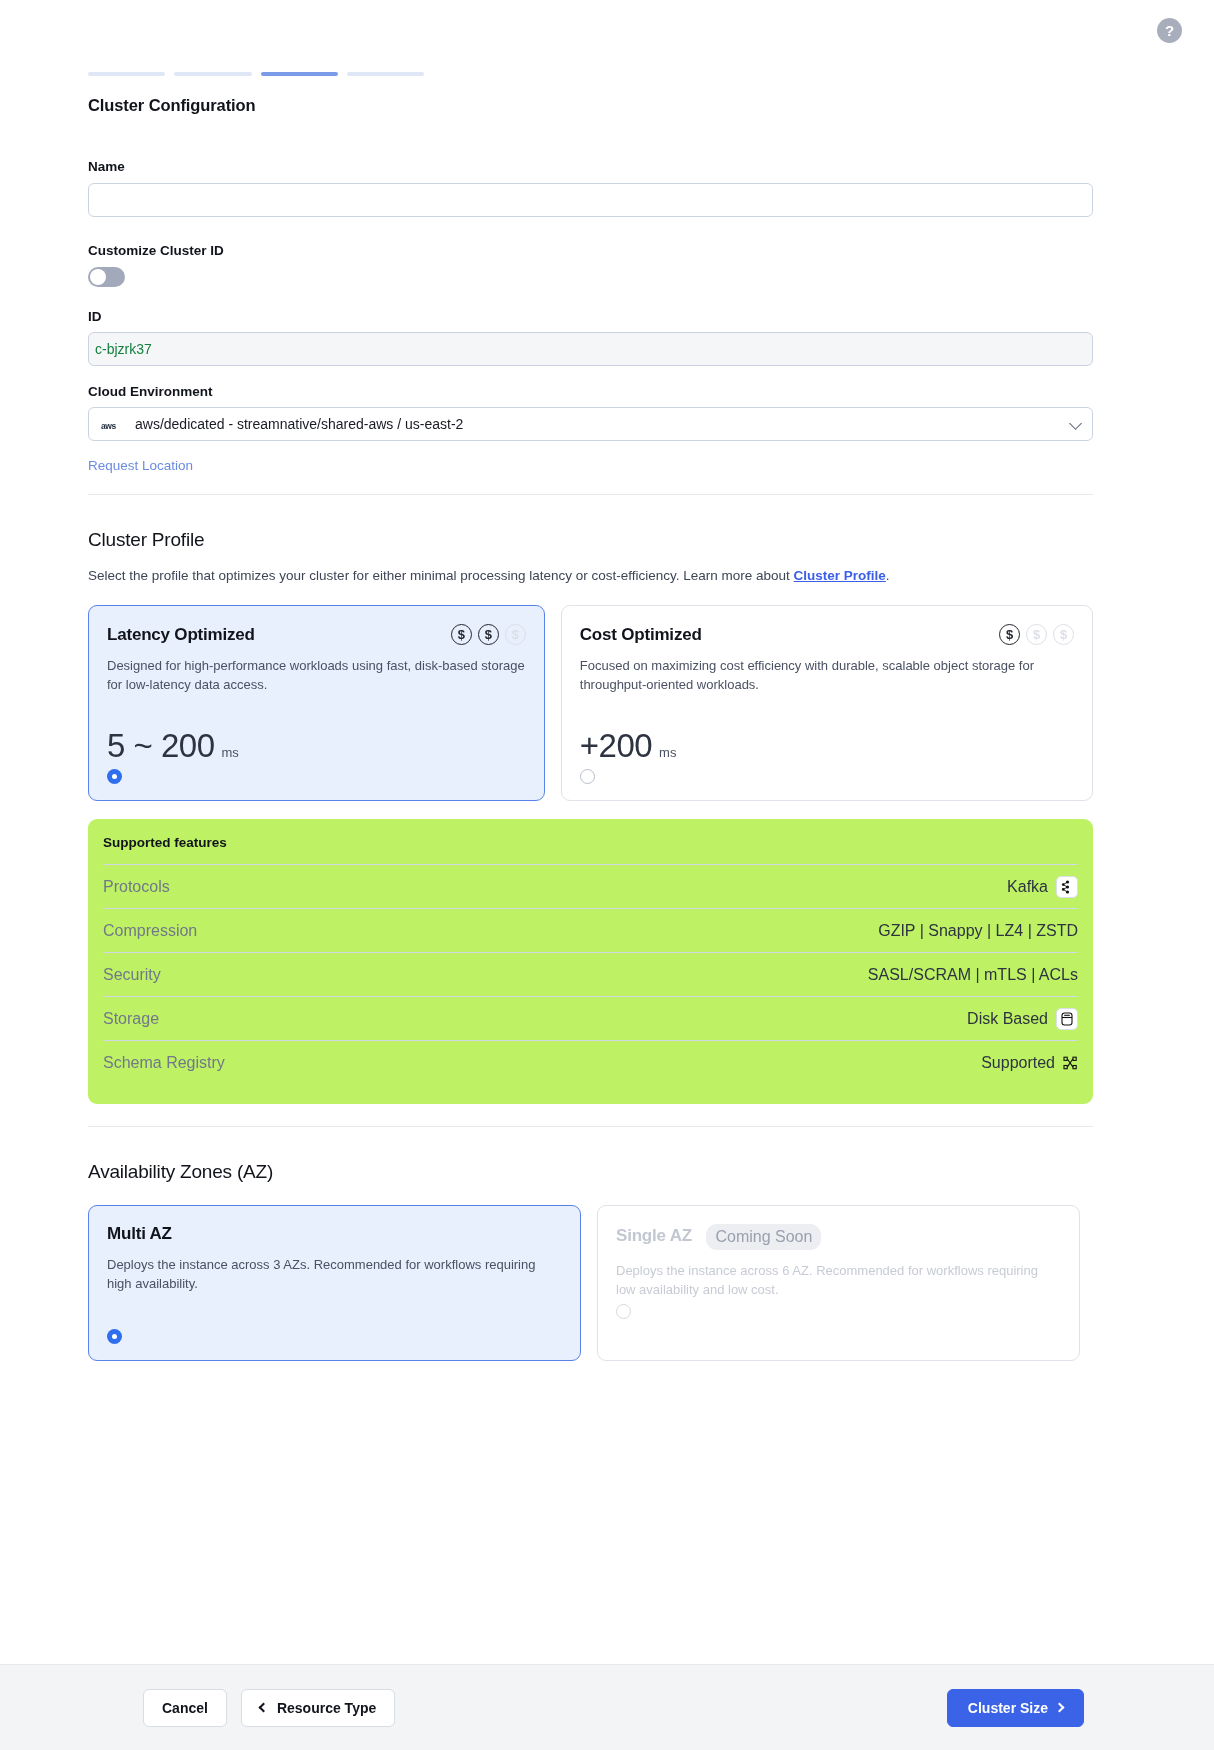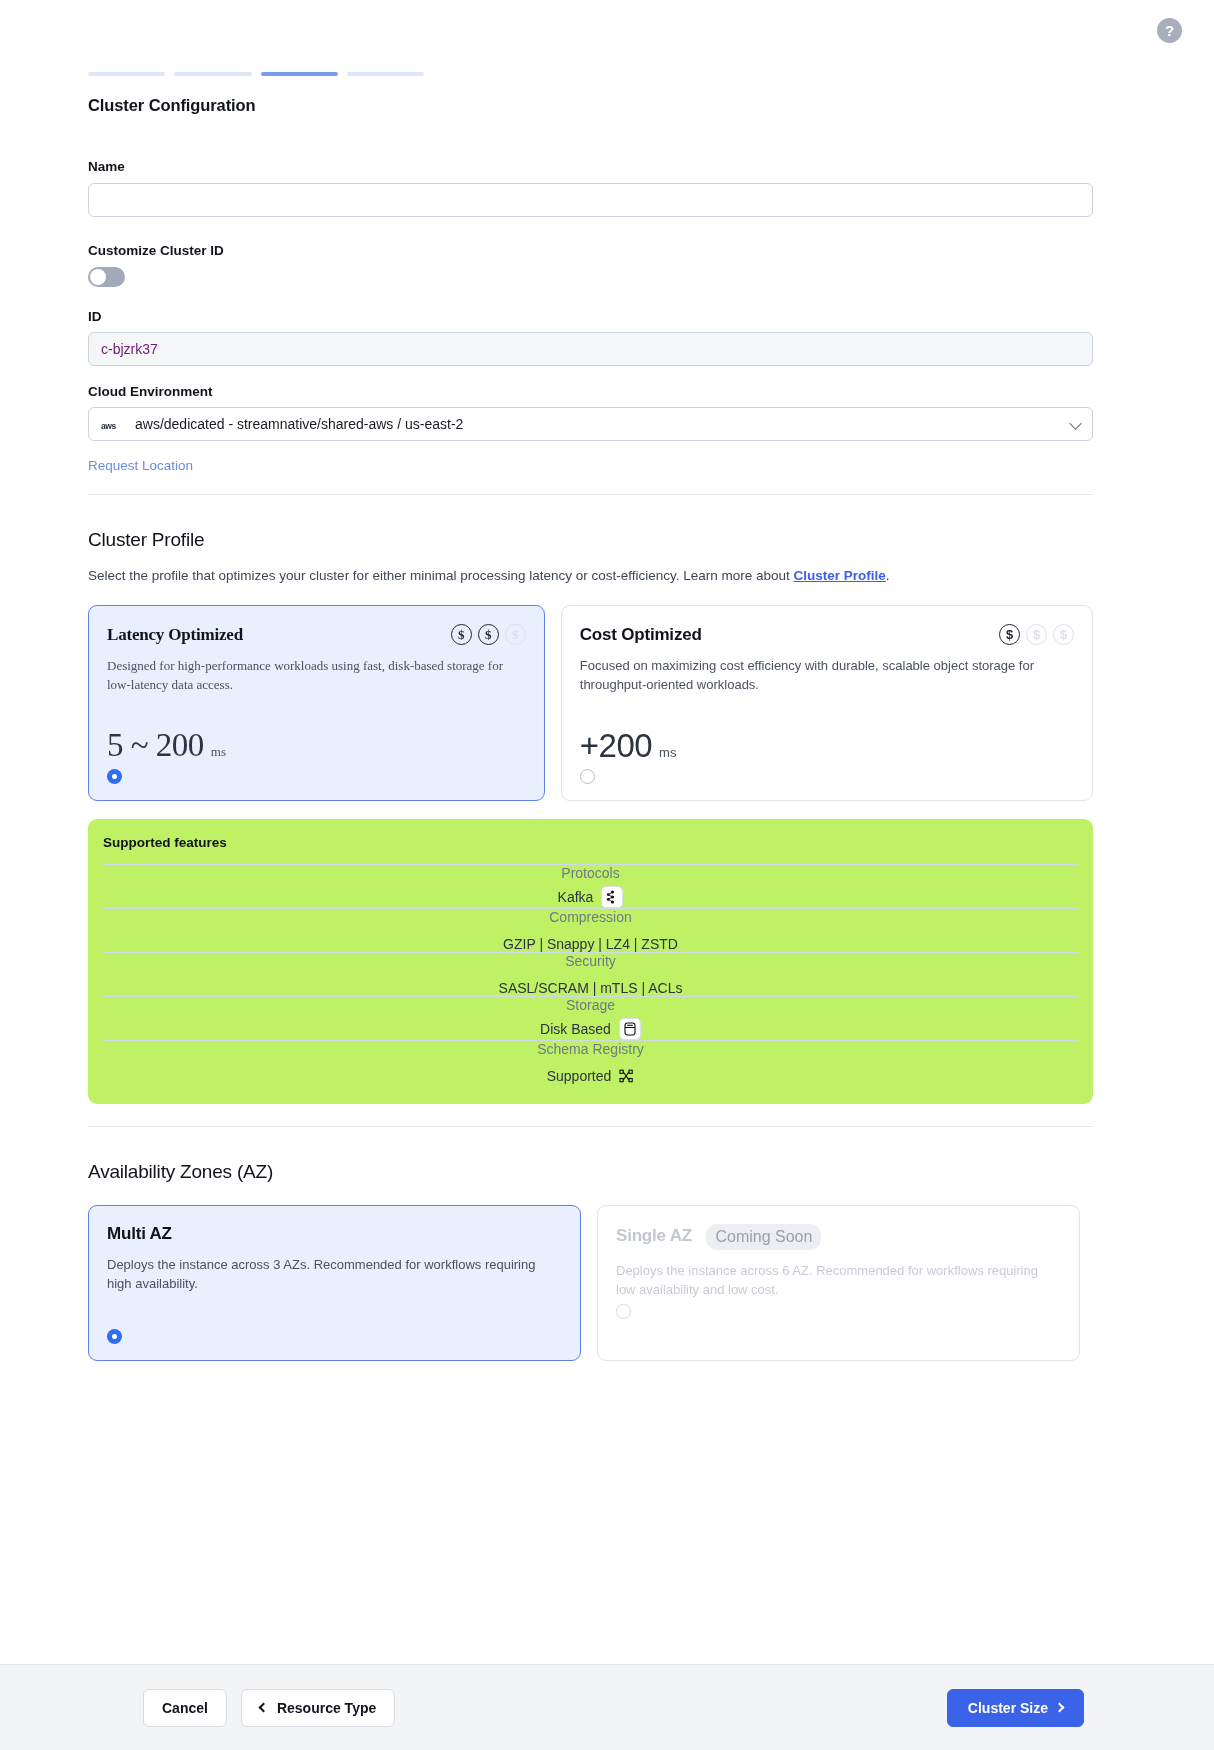--- a/index.html
+++ b/index.html
@@ -86,22 +86,23 @@
     font-size: 14px;
     font-family: "Liberation Sans", sans-serif;
     padding: 0 12px;
     color: #1a1c23;
     outline: none;
   }
   .text-input::placeholder { color: #9aa2b4; }
 
   .text-input.readonly {
     background: #f4f6f8;
-    color: #701a75;
+    color: #15803d;
     width: 1005px;
+    padding-left: 6px;
   }
 
   
   .toggle-row { margin-top: 8px; }
   .toggle {
     width: 37px;
     height: 20px;
     border-radius: 10px;
     background: #a2a9bb;
     position: relative;
@@ -221,21 +222,20 @@
   .card {
     border-radius: 9px;
     border: 1px solid #dfe2e8;
     background: #ffffff;
     padding: 18px 18px 16px 18px;
     position: relative;
   }
   .card.selected {
     border: 1.5px solid #5b82e8;
     background: #e8f0fd;
-    font-family: Liberation Serif, serif;
   }
   .card-p1 { width: 493px; min-height: 196px; }
   .card-p2 { width: 575px; min-height: 196px; }
 
   .card-head {
     display: flex;
     align-items: center;
     justify-content: space-between;
   }
   .card-title {
@@ -318,22 +318,21 @@
     font-weight: bold;
     color: #12141c;
     padding-bottom: 14px;
   }
   .feat-row {
     display: flex;
     align-items: center;
     justify-content: space-between;
     height: 44px;
     border-top: 1px solid #cfd9ea;
-    font-size: 14px;
-    flex-direction: column;
+    font-size: 16px;
   }
   .feat-key { color: #70788a; }
   .feat-val {
     color: #2d3340;
     display: flex;
     align-items: center;
     gap: 8px;
   }
   .badge-icon {
     width: 22px; height: 22px;

